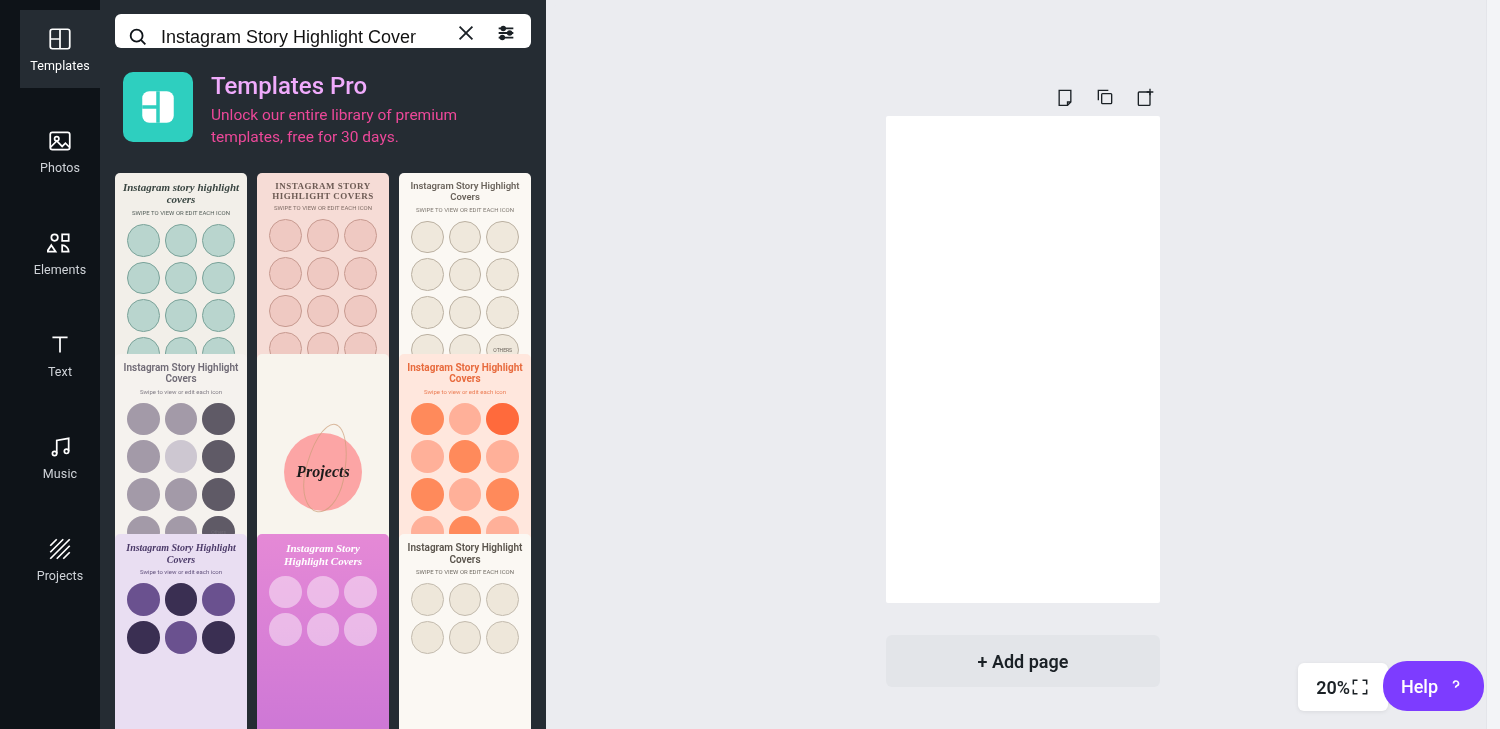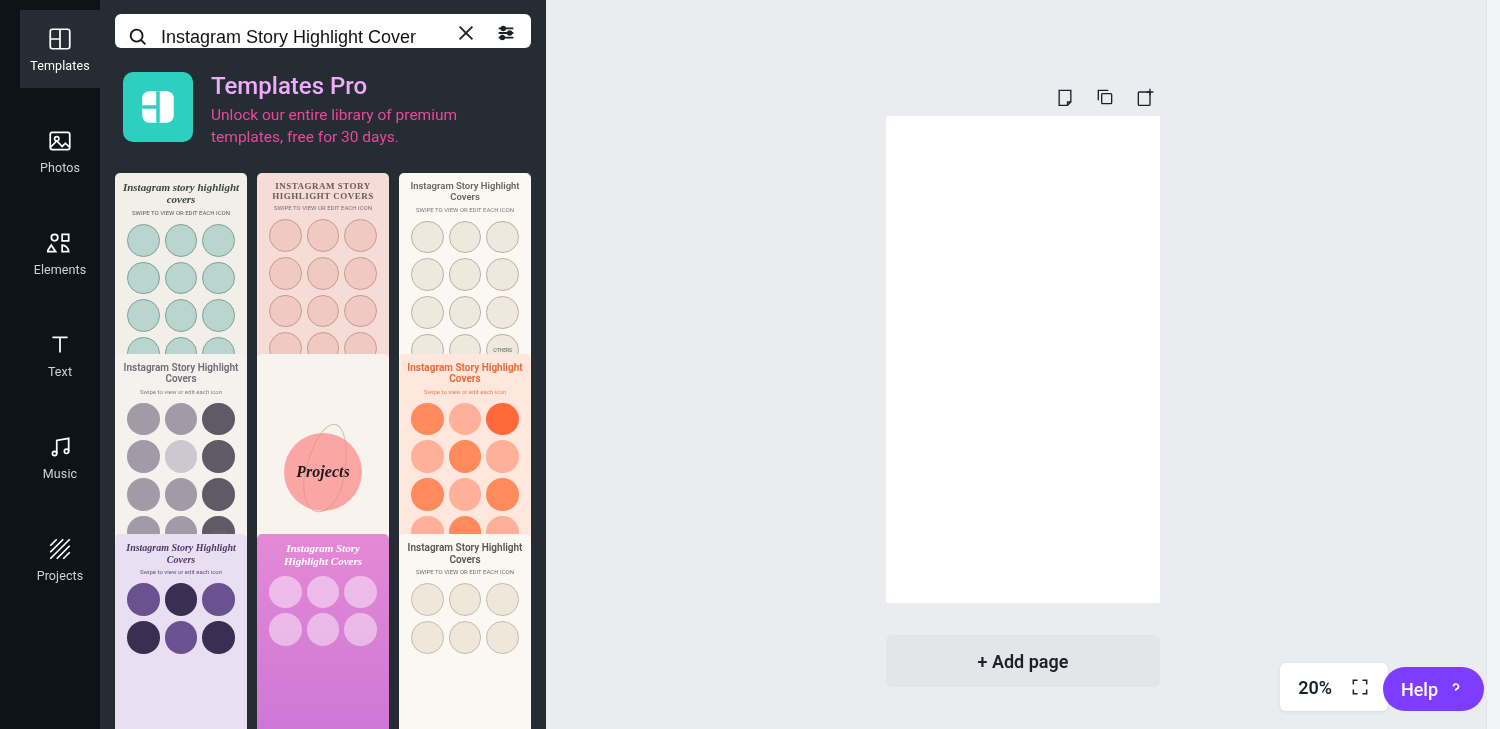--- a/index.html
+++ b/index.html
@@ -58,24 +58,24 @@
   
   .canvas-area { flex: 1; position: relative; background: #ebecf0; display: flex; flex-direction: column; align-items: center; border-radius: 26px; }
   .canvas-inner { margin-top: 86px; display: flex; flex-direction: column; align-items: center; }
   .toolbar-row { display:flex; gap:18px; justify-content:flex-end; width:274px; margin-bottom:8px; padding-right:4px;}
   .toolbar-row .tb { width:22px; height:22px; display:flex; align-items:center; justify-content:center; cursor:pointer;}
   .toolbar-row svg { width:20px; height:20px; stroke:#1b2126; fill:none; stroke-width:1.6;}
   .page { width: 274px; height: 487px; background: #fff; border-radius: 2px; }
   .add-page { margin-top: 32px; width: 274px; height: 52px; background: #e3e5e9; border-radius: 6px; display:flex; align-items:center; justify-content:center; font-size:18px; font-weight:600; color:#1b2126; cursor:pointer;}
 
   
-  .zoom-cluster { position: absolute; right: 112px; bottom: 18px; background:#fff; border-radius:6px; height:48px; display:flex; align-items:center; gap:18px; padding:0 18px; box-shadow:0 1px 4px rgba(0,0,0,.08);}
+  .zoom-cluster { position: absolute; right: 112px; bottom: 18px; background:#fff; border-radius:6px; height:48px; display:flex; align-items:center; padding:0 18px; box-shadow:0 1px 4px rgba(0,0,0,.08);}
   .zoom-cluster span { font-size:18px; font-weight:600; color:#1b2126;}
   .zoom-cluster svg { width:20px; height:20px; stroke:#1b2126; fill:none; stroke-width:1.8;}
-  .help-pill { position:absolute; right:16px; bottom:18px; background:#7d3cff; color:#fff; height:44px; border-radius:24px; display:flex; align-items:center; gap:8px; padding:0 18px; font-size:18px; font-weight:500; cursor:pointer;}
+  .help-pill { position:absolute; right:16px; bottom:18px; background:#7d3cff; color:#fff; height:50px; border-radius:24px; display:flex; align-items:center; gap:8px; padding:0 18px; font-size:18px; font-weight:500; cursor:pointer;}
   .help-pill svg { width:20px; height:20px; stroke:#fff; fill:none; stroke-width:2;}
 
   
   .right-scroll { position:absolute; right:0; top:0; width:14px; height:100%; background:#f3f4f7; border-left:1px solid #e4e5ea;}
 </style>
 </head>
 <body>
 
 <div class="nav-rail">
   <div class="nav-item active">

